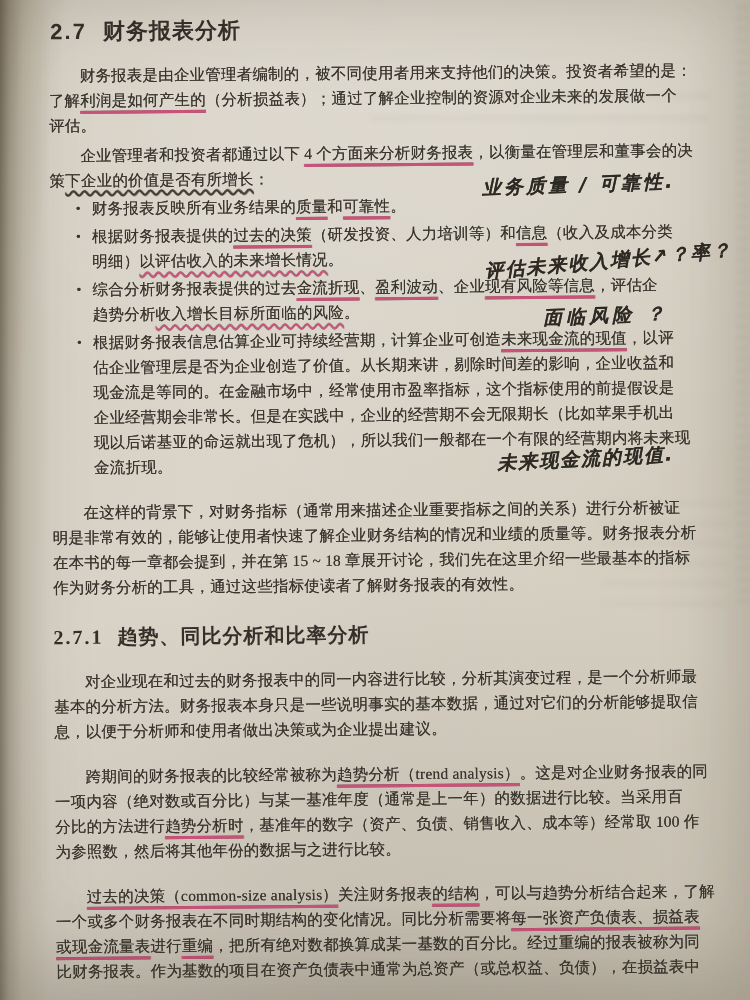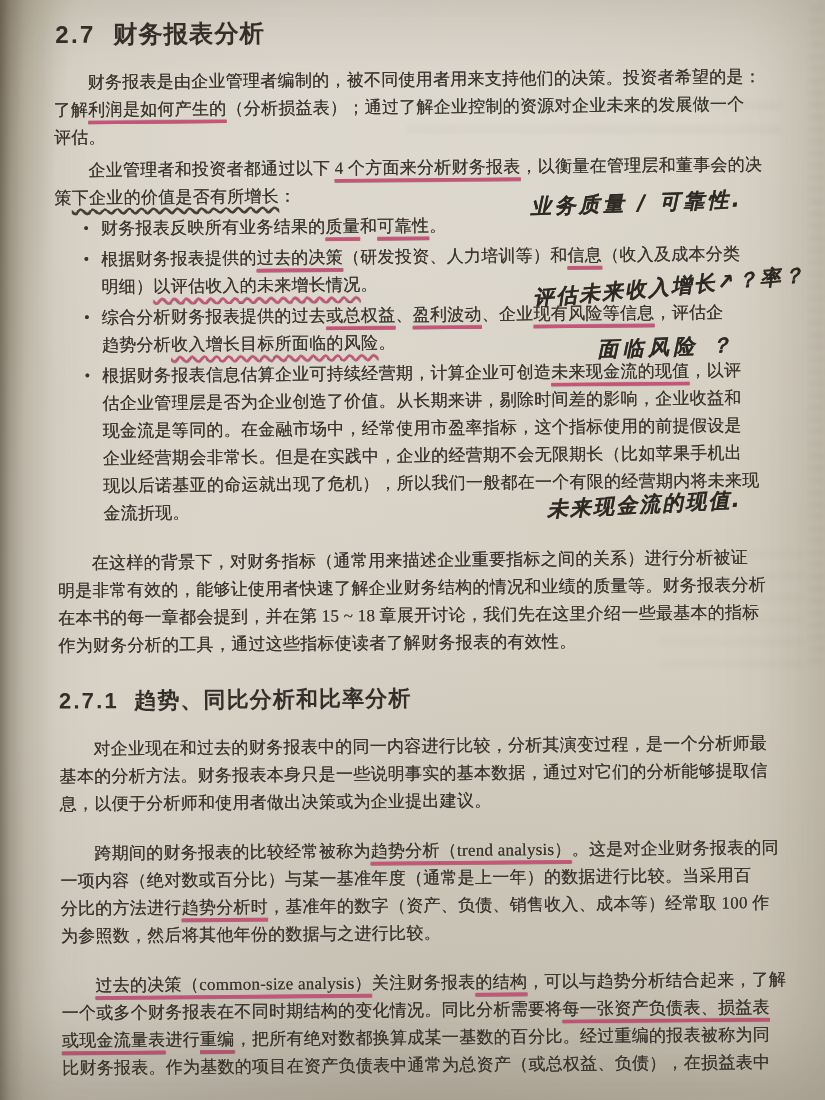--- a/index.html
+++ b/index.html
@@ -15,21 +15,21 @@
     background:linear-gradient(90deg, rgba(74,66,52,.55) 0px, rgba(120,110,92,.38) 9px, rgba(160,150,130,.22) 22px, rgba(160,150,130,0) 50px);}
   .vignette{position:absolute;inset:0;pointer-events:none;
     box-shadow:inset 0 0 90px rgba(70,58,40,.22), inset 0 -45px 70px rgba(70,58,40,.10);}
   .content{position:absolute;left:0;top:0;width:750px;padding:10px 36px 0 48px;box-sizing:border-box;
     transform:rotate(-0.5deg);transform-origin:55% 0;color:#3a362f;}
   .h1{font-family:"Liberation Sans", sans-serif;font-weight:bold;font-size:22px;letter-spacing:1px;
     color:#332f29;margin:4px 0 16px 2px;}
   .h1 .hnum{margin-right:16px;letter-spacing:2px;}
   .h2{font-family:"Liberation Sans", sans-serif;font-weight:bold;font-size:20px;letter-spacing:1px;
     color:#332f29;margin:24px 0 18px 0px;}
-  .h2 .hnum{margin-right:14px;letter-spacing:2px;}
+  .h2 .hnum{margin-right:14px;letter-spacing:2px;font-family:Liberation Serif, serif;}
   .line{height:25px;line-height:25px;font-size:15.5px;letter-spacing:.2px;white-space:nowrap;
     text-shadow:0 0 .5px rgba(58,54,47,.85);}
   .indent{text-indent:31px;}
   .blk{margin-top:3px;}
   .blk.para{margin-top:5px;}
   .blk.spaced{margin-top:20px;}
   .bullet-line{position:relative;padding-left:42px;}
   .bullet-line .dot{position:absolute;left:26px;top:0;font-size:14px;}
   .bullet-cont{padding-left:42px;}
   .seg-b{font-family:"Liberation Sans", sans-serif;font-weight:normal;}
@@ -72,21 +72,21 @@
           <div class="line"><span>策</span><span class="u-darkwavy">下企业的价值是否有所增长</span><span>：</span></div>
         </div>
         <div class="blk bullet">
           <div class="line bullet-line"><span class="dot">•</span><span>财务报表反映所有业务结果的</span><span class="u-pink">质量</span><span>和</span><span class="u-pink">可靠性</span><span>。</span></div>
         </div>
         <div class="blk bullet">
           <div class="line bullet-line"><span class="dot">•</span><span>根据财务报表提供的</span><span class="u-pink">过去的决策</span><span>（研发投资、人力培训等）和</span><span class="u-pink">信息</span><span>（收入及成本分类</span></div>
           <div class="line bullet-cont"><span>明细）</span><span class="u-pinkwavy">以评估收入的未来增长情况</span><span>。</span></div>
         </div>
         <div class="blk bullet">
-          <div class="line bullet-line"><span class="dot">•</span><span>综合分析财务报表提供的过去</span><span class="u-pink">或总权益</span><span>、</span><span class="u-pink">盈利波动</span><span>、企业</span><span class="u-pink">现有风险等信息</span><span>，评估企</span></div>
+          <div class="line bullet-line"><span class="dot">•</span><span>综合分析财务报表提供的过去</span><span class="u-pink">金流折现</span><span>、</span><span class="u-pink">盈利波动</span><span>、企业</span><span class="u-pink">现有风险等信息</span><span>，评估企</span></div>
           <div class="line bullet-cont"><span>趋势分析</span><span class="u-pinkwavy">收入增长目标所面临的风险</span><span>。</span></div>
         </div>
         <div class="blk bullet">
           <div class="line bullet-line"><span class="dot">•</span><span>根据财务报表信息估算企业可持续经营期，计算企业可创造</span><span class="u-pink">未来现金流的现值</span><span>，以评</span></div>
           <div class="line bullet-cont"><span>估企业管理层是否为企业创造了价值。从长期来讲，剔除时间差的影响，企业收益和</span></div>
           <div class="line bullet-cont"><span>现金流是等同的。在金融市场中，经常使用市盈率指标，这个指标使用的前提假设是</span></div>
           <div class="line bullet-cont"><span>企业经营期会非常长。但是在实践中，企业的经营期不会无限期长（比如苹果手机出</span></div>
           <div class="line bullet-cont"><span>现以后诺基亚的命运就出现了危机），所以我们一般都在一个有限的经营期内将未来现</span></div>
           <div class="line bullet-cont"><span>金流折现。</span></div>
         </div>

